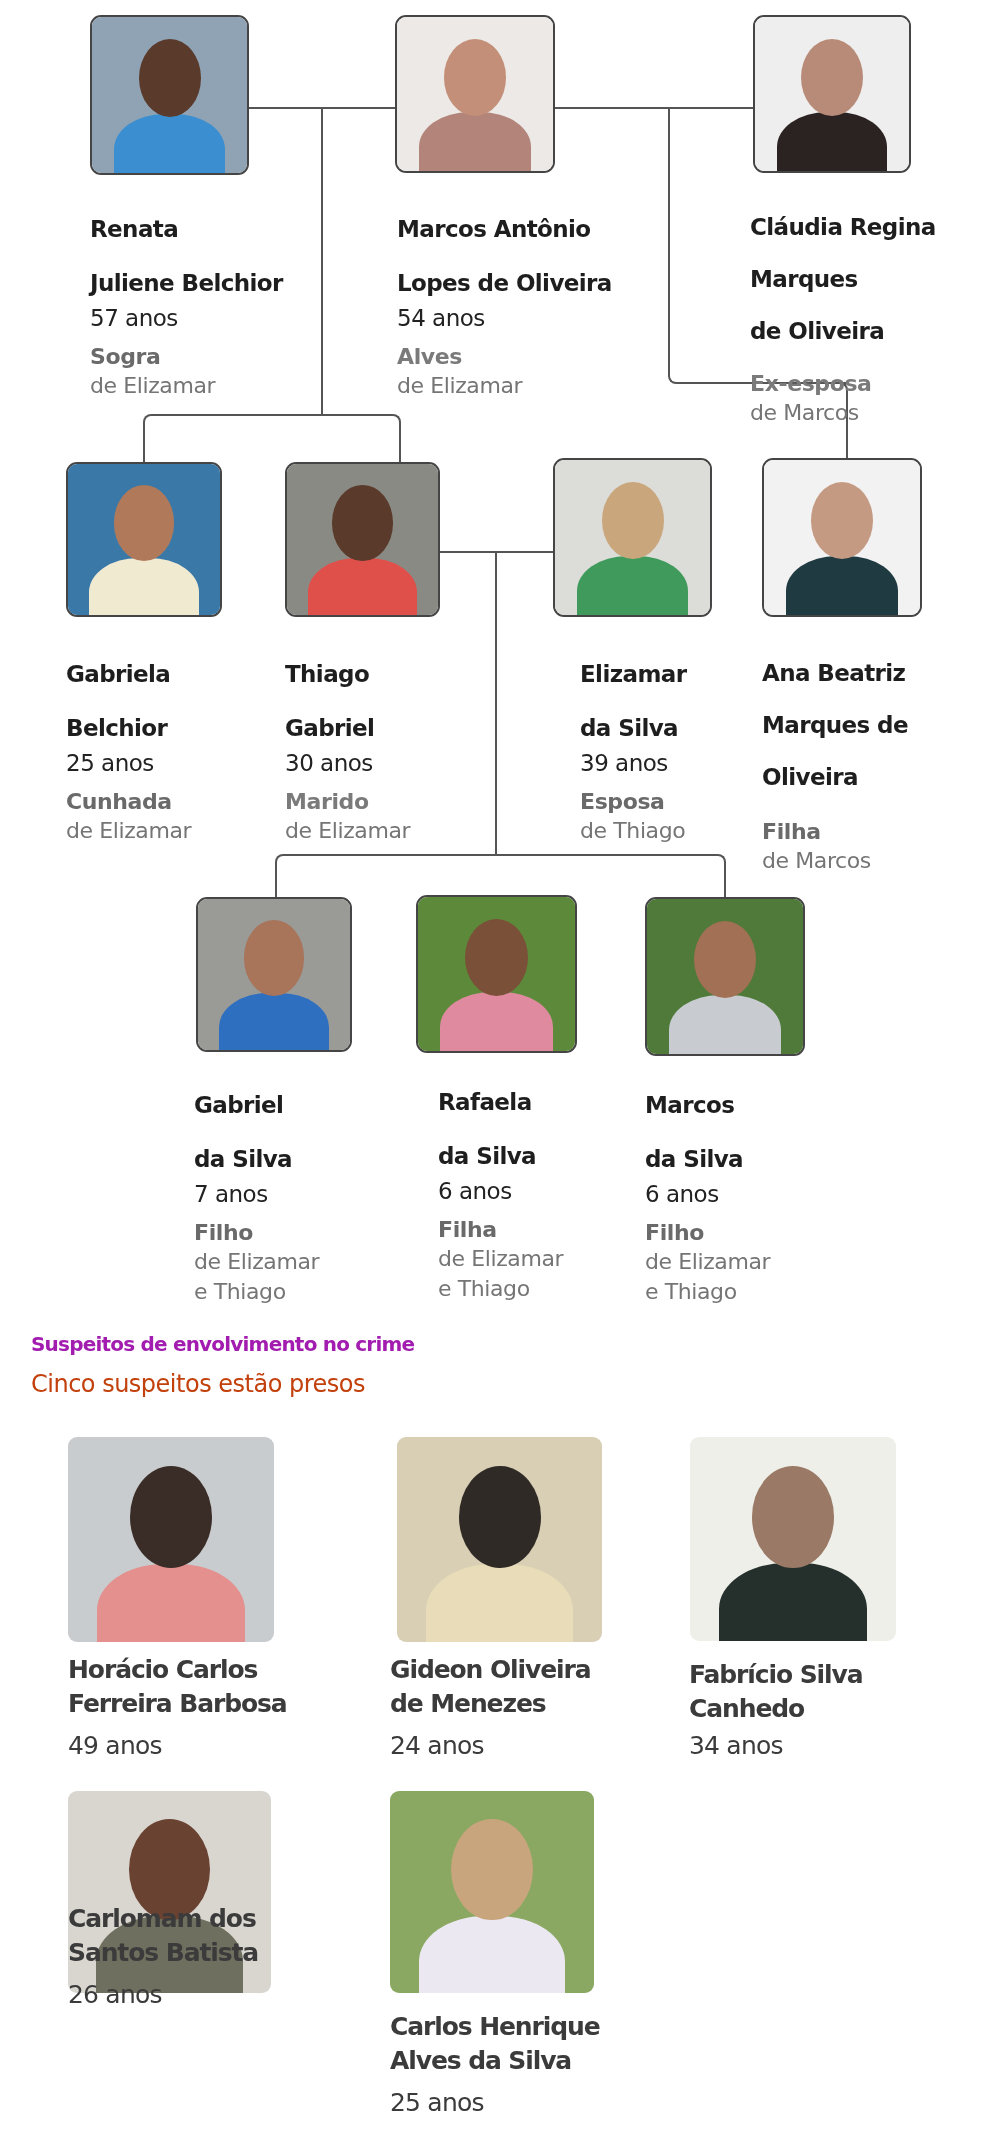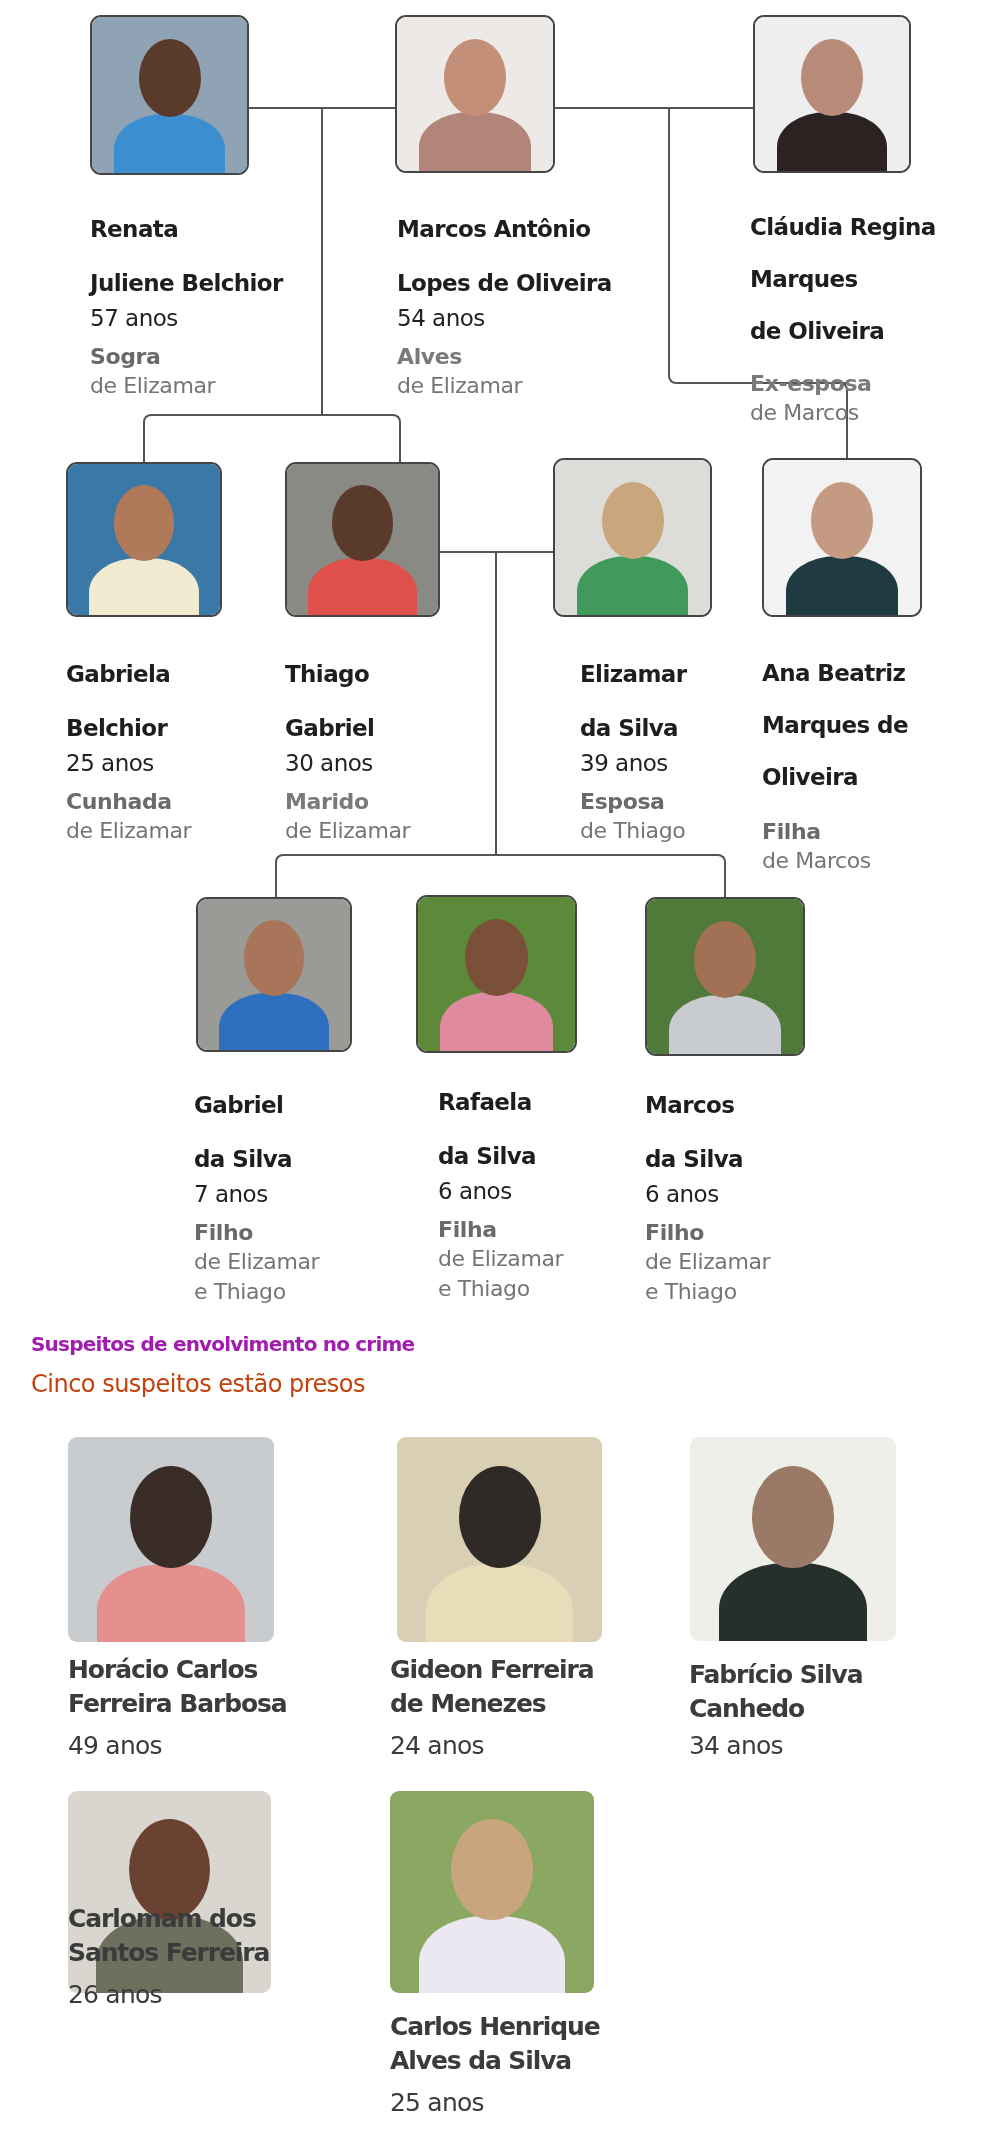--- a/index.html
+++ b/index.html
@@ -216,31 +216,31 @@
       <div class="sil-head" style="left: 61.2px; top: 28.28px; width: 81.6px; height: 101px; background: rgb(201, 165, 126);"></div>
     </div>
   </div>
 
 <div class="sinfo" style="left:68px; top:1653px;">
   <div class="nm">Horácio Carlos</div>
   <div class="nm">Ferreira Barbosa</div>
   <div class="age">49 anos</div>
 </div>
 <div class="sinfo" style="left:390px; top:1653px;">
-  <div class="nm">Gideon Ferreira</div>
+  <div class="nm">Gideon Oliveira</div>
   <div class="nm">de Menezes</div>
   <div class="age">24 anos</div>
 </div>
 <div class="sinfo" style="left:689px; top:1658px;">
   <div class="nm">Fabrício Silva</div>
   <div class="nm">Canhedo</div>
   <div class="age" style="margin-top:3px;">34 anos</div>
 </div>
 <div class="sinfo" style="left:68px; top:1902px;">
   <div class="nm">Carlomam dos</div>
-  <div class="nm">Santos Ferreira</div>
+  <div class="nm">Santos Batista</div>
   <div class="age">26 anos</div>
 </div>
 <div class="sinfo" style="left:390px; top:2010px;">
   <div class="nm">Carlos Henrique</div>
   <div class="nm">Alves da Silva</div>
   <div class="age">25 anos</div>
 </div>
 
 </body></html>

